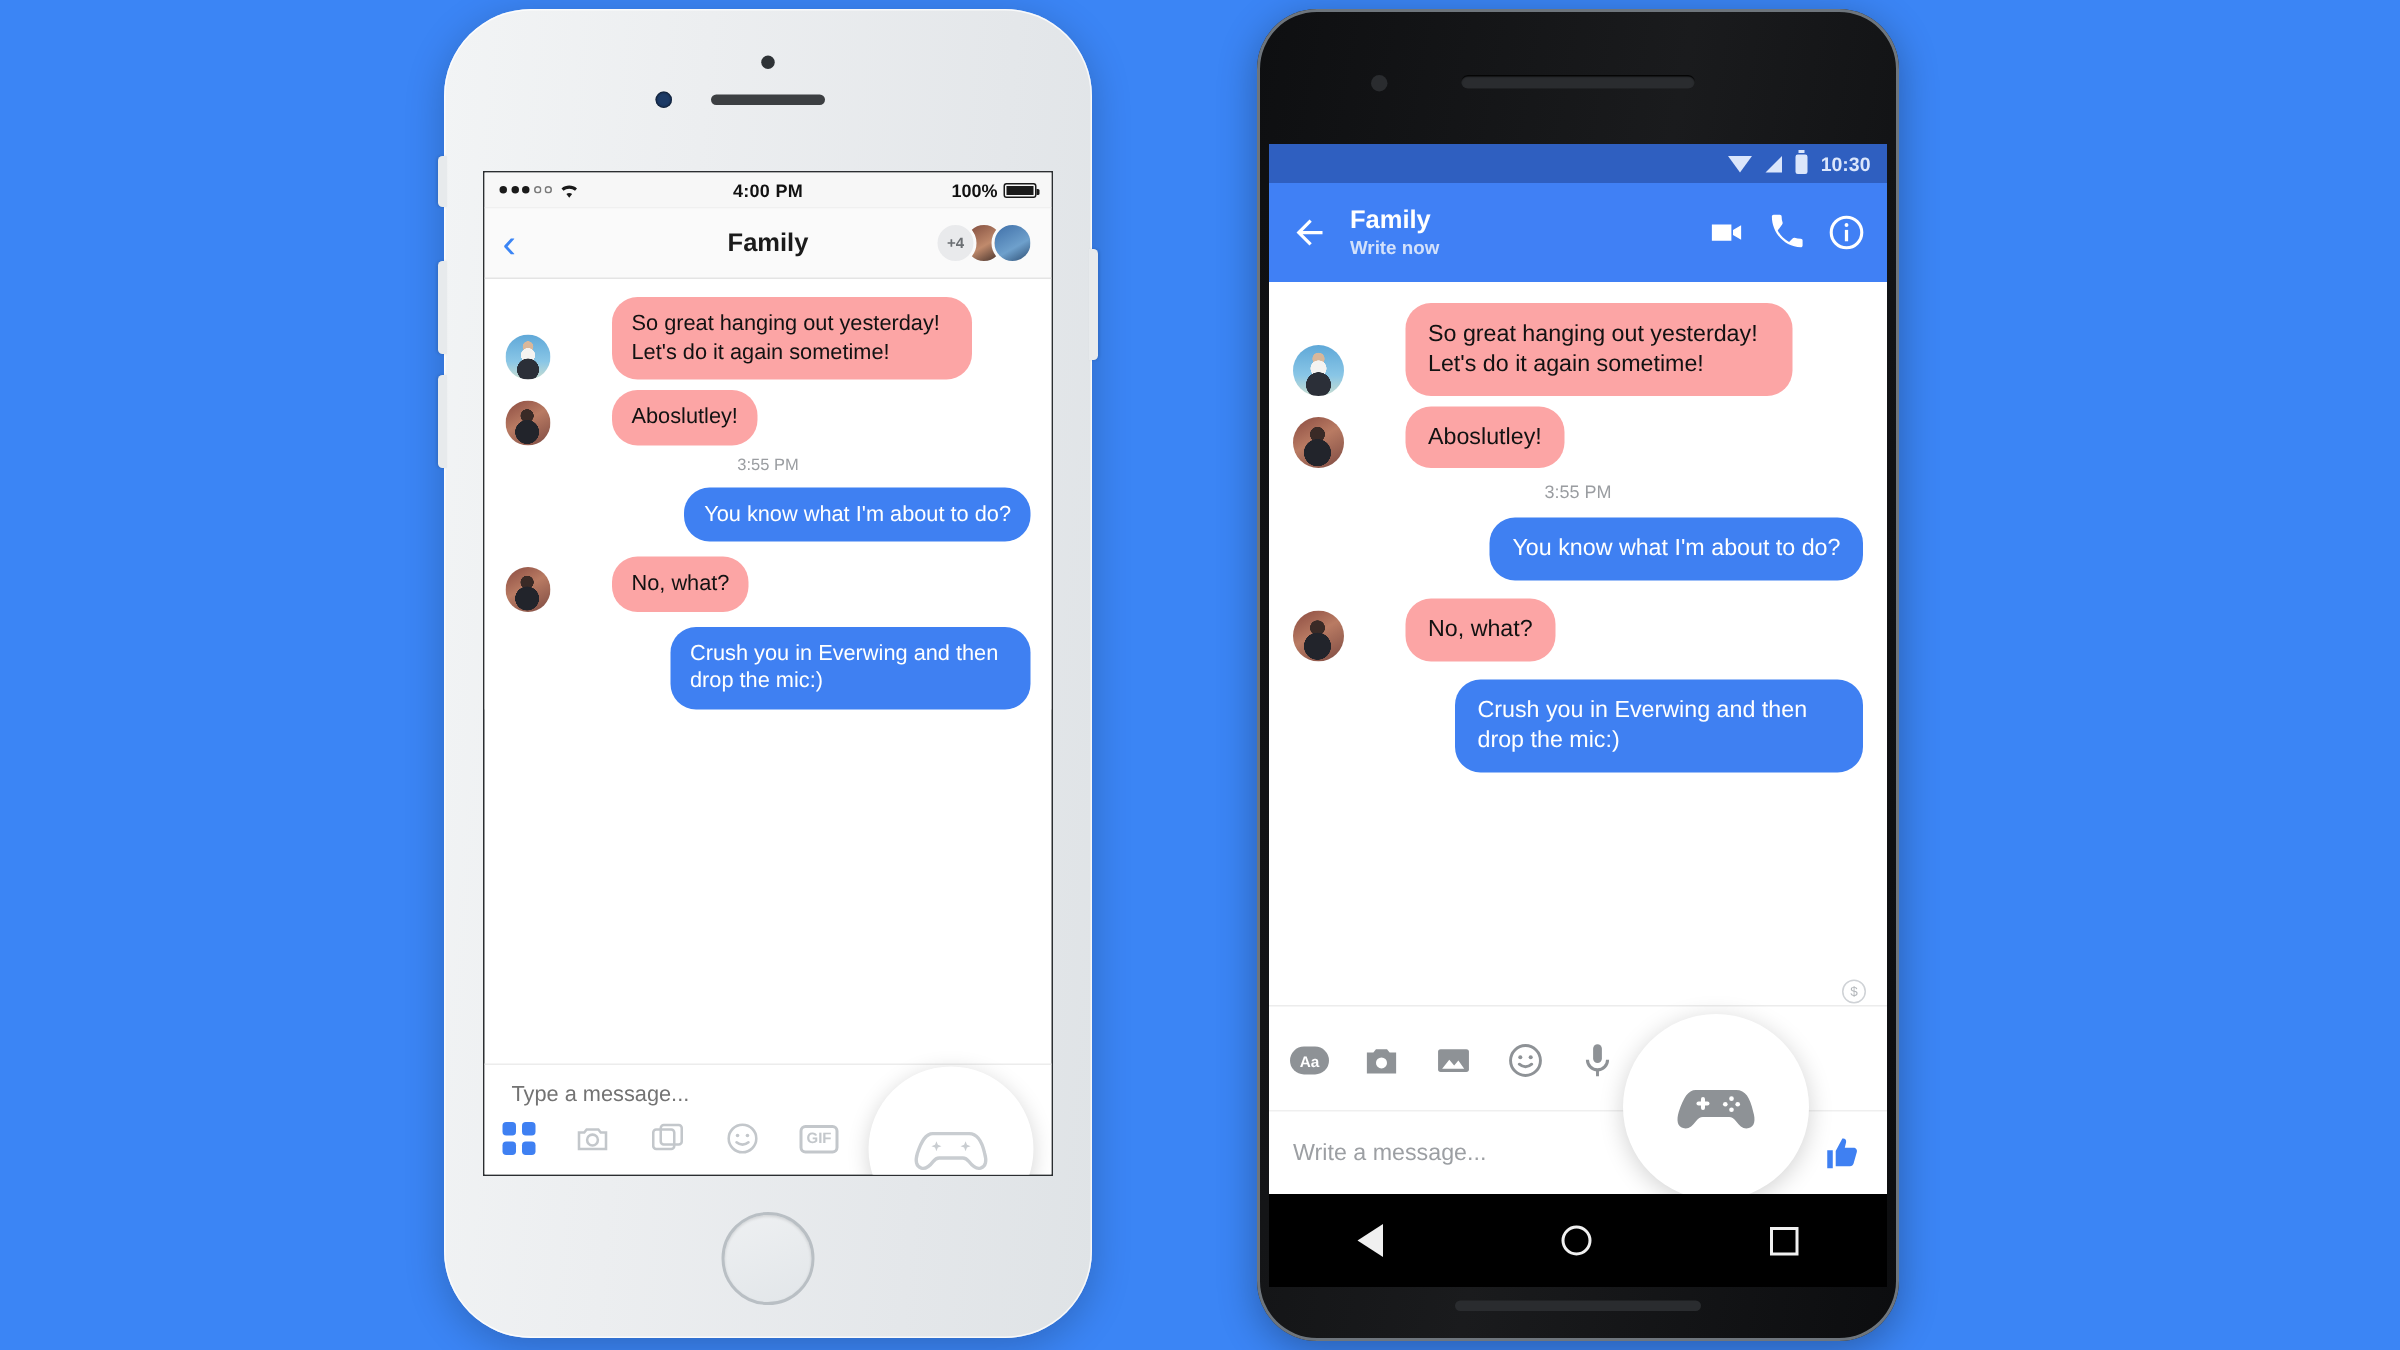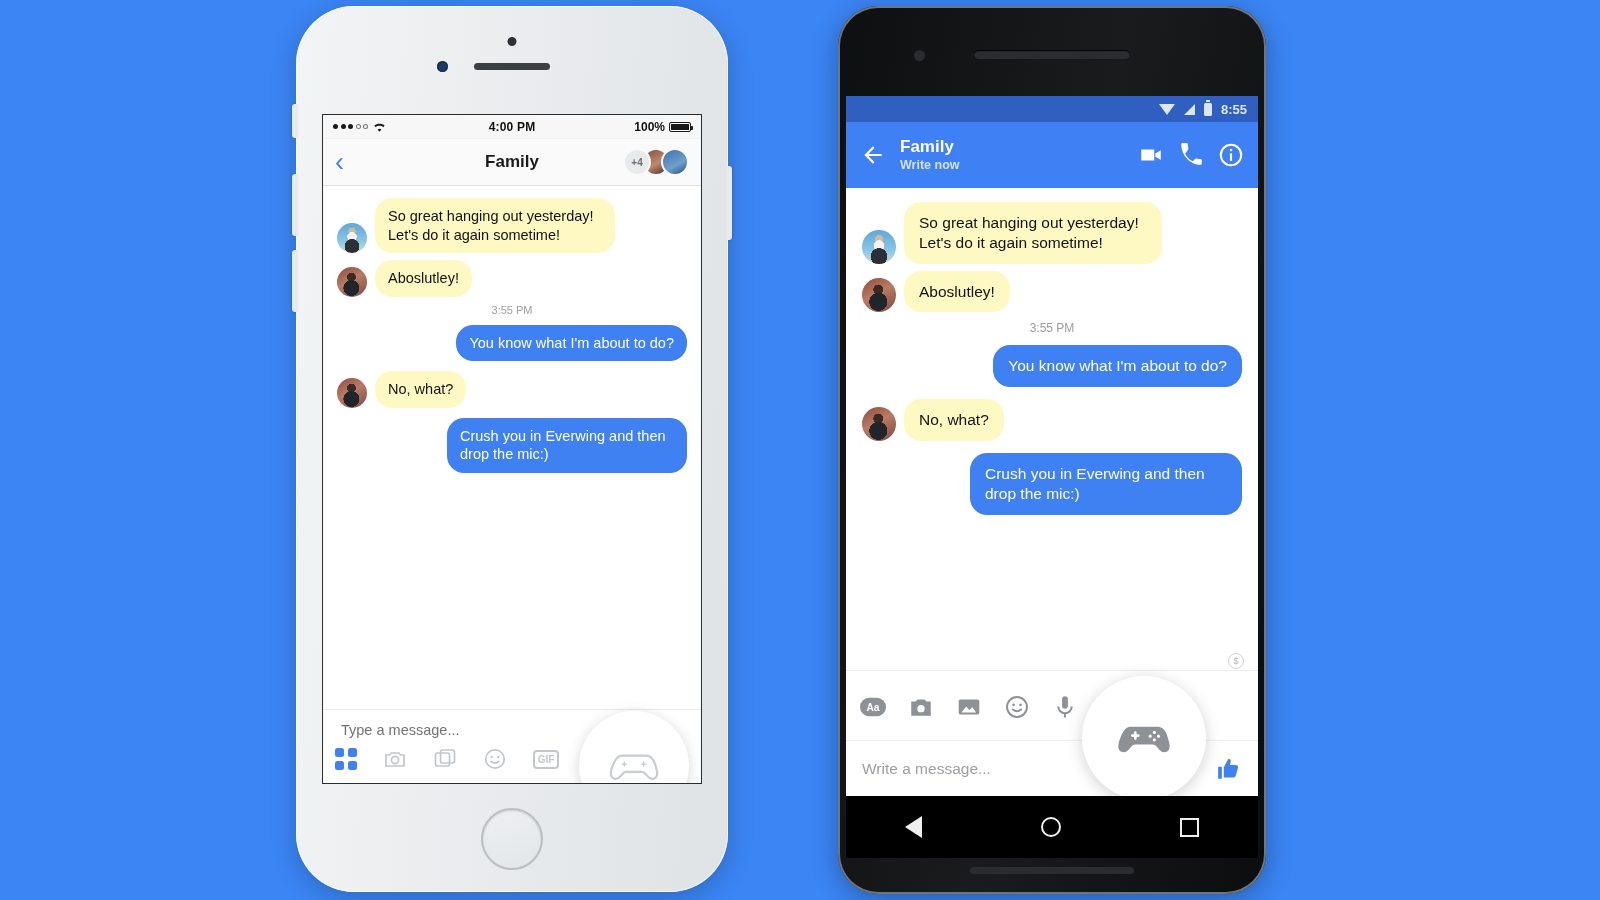--- a/index.html
+++ b/index.html
@@ -104,21 +104,21 @@
   .row { display: flex; align-items: flex-end; margin-bottom: 7px; }
   .row.out { justify-content: flex-end; }
   .avatar {
     width: 30px; height: 30px; border-radius: 50%; flex: 0 0 30px;
     margin-right: 8px; background-size: cover; background-position: center;
   }
   .bubble {
     max-width: 240px; padding: 9px 13px; font-size: 14.5px; line-height: 1.28;
     border-radius: 17px; word-wrap: break-word;
   }
-  .bubble.in  { background: #fef9c3; color: #121212; }
+  .bubble.in  { background: #fca5a5; color: #121212; margin-left: 33px; }
   .bubble.out { background: #3f80f2; color: #fff; }
   .tstamp { text-align: center; font-size: 11px; color: #9a9da1; margin: 7px 0 9px; }
 
   
   .ios-composer {
     position: absolute; left: 0; right: 0; bottom: 0; height: 74px;
     background: #fff; border-top: 1px solid #ececec;
   }
   .ios-placeholder {
     position: absolute; top: 12px; left: 18px;
@@ -361,21 +361,21 @@
   <div class="and-cam"></div>
   <div class="and-speaker"></div>
   <div class="and-chin"></div>
 
   <div class="and-screen">
 
     <div class="and-status">
       <span class="wifi-tri"></span>
       <span class="sig-tri"></span>
       <span class="and-batt"></span>
-      <span>8:55</span>
+      <span>10:30</span>
     </div>
 
     <div class="and-bar">
       <svg class="aic" viewBox="0 0 24 24">
         <path fill="currentColor" d="M20 11H7.8l5.6-5.6L12 4l-8 8 8 8 1.4-1.4L7.8 13H20z"></path>
       </svg>
       <div class="tt">
         <div class="t1">Family</div>
         <div class="t2">Write now</div>
       </div>

